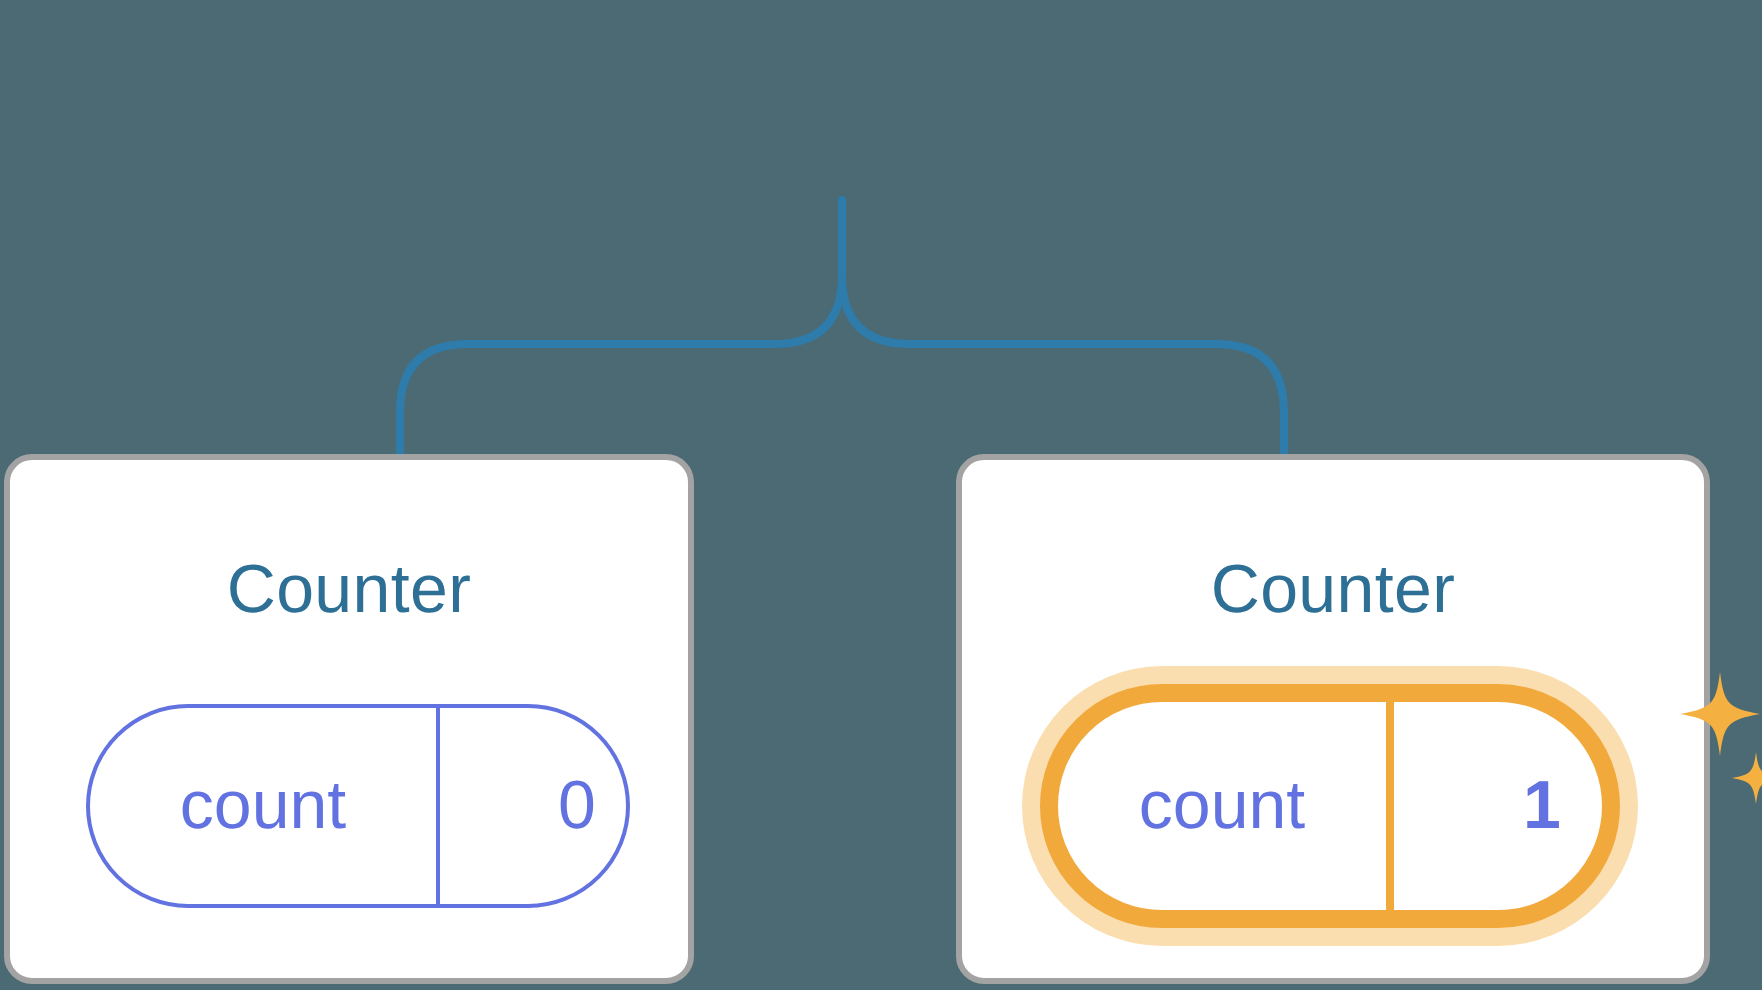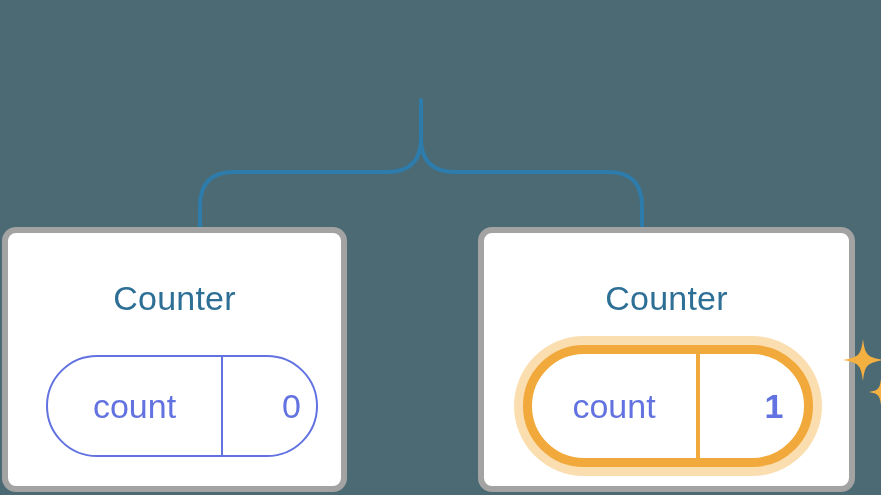--- a/index.html
+++ b/index.html
@@ -49,21 +49,21 @@
     color: #2e6f96;
     letter-spacing: 0.3px;
     line-height: 1;
   }
 
   
   .card {
     position: absolute;
     box-sizing: border-box;
     background: #ffffff;
-    border: 6px solid #a3a3a3;
+    border: 3px solid #a3a3a3;
     border-radius: 14px;
   }
   .card-left {
     left: 2px;
     top: 227px;
     width: 345px;
     height: 265px;
   }
   .card-right {
     left: 478px;

